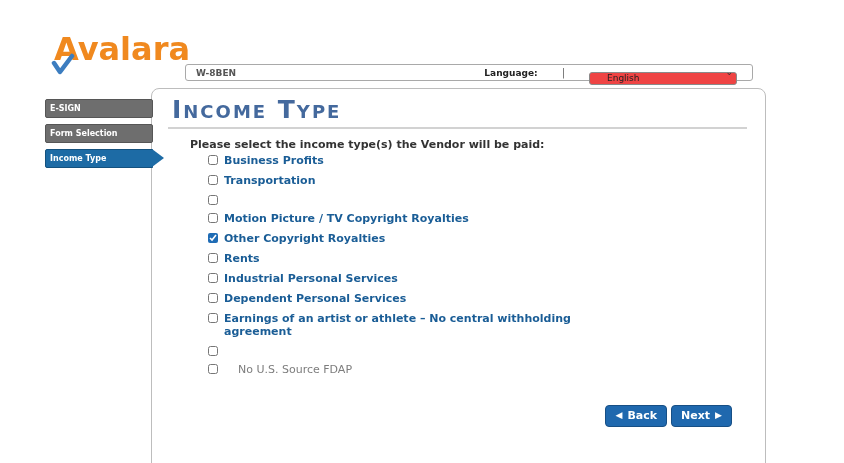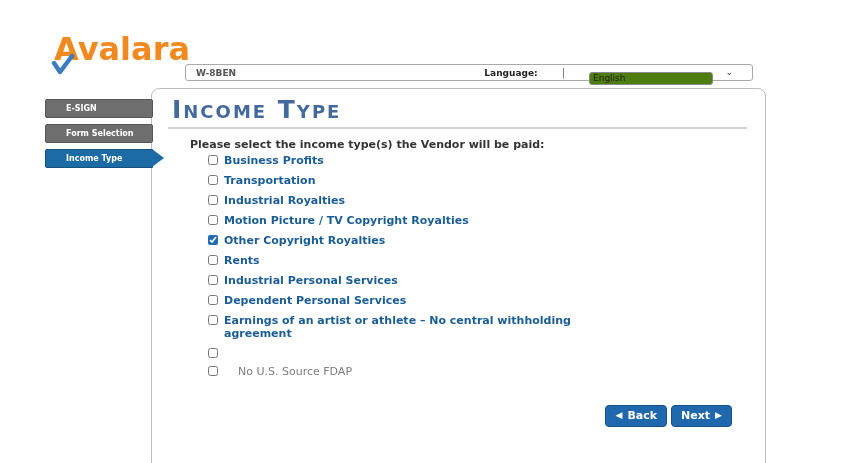--- a/index.html
+++ b/index.html
@@ -14,22 +14,22 @@
 
   
   .header-bar { position: absolute; left: 185px; top: 64px; width: 568px; height: 17px;
     border: 1px solid #a9a9a9; border-radius: 3px; background: #fff;
     display: flex; align-items: center; justify-content: space-between; }
   .form-name { font-size: 9px; font-weight: 700; color: #555; padding-left: 10px; }
   .lang-group { display: flex; align-items: center; gap: 24px; padding-right: 15px; }
   .lang-label { font-size: 9px; font-weight: 700; color: #222; }
   .lang-sep { font-size: 10px; color: #666; }
   .select-wrap { position: relative; width: 148px; height: 13px; }
-  .select-wrap select { width: 124px; height: 13px; font-size: 9px; color: #222;
-    border: 1px solid #8a8a8a; border-radius: 3px; background: #4d7c0f; padding: 0 14px 0 3px;
+  .select-wrap select { width: 148px; height: 13px; font-size: 9px; color: #222;
+    border: 1px solid #8a8a8a; border-radius: 3px; background: #ef4444; padding: 0 14px 0 17px;
     -webkit-appearance: none; appearance: none; font-family: inherit; }
   .select-chevron { position: absolute; right: 4px; top: 0px; font-size: 9px; color: #333;
     pointer-events: none; line-height: 13px; }
 
   
   .main-panel { position: absolute; left: 151px; top: 88px; width: 615px; height: 400px;
     background: #fff; border: 1px solid #bdbdbd; border-radius: 8px 8px 0 0; }
   .page-title { margin: 6px 0 0 20px; font-size: 25px; font-weight: 700; color: #44699D;
     font-variant: small-caps; letter-spacing: 2px; }
   .title-rule { border: none; border-top: 2px solid #d2d2d2; margin: 3px 18px 0 16px; }
@@ -47,21 +47,21 @@
   .nav-btn { display: flex; align-items: center; gap: 5px; background: #1F68AE;
     border: 1px solid #174f85; border-radius: 4px; color: #fff; font-size: 11px;
     font-weight: 700; padding: 3px 9px 4px 9px; cursor: pointer;
     font-family: inherit; }
   .nav-btn .tri { font-size: 9px; line-height: 11px; }
 
   
   .sidebar { position: absolute; left: 45px; top: 99px; z-index: 5; }
   .side-item { position: relative; width: 108px; height: 19px; background: #6e6e6e;
     border: 1px solid #565656; border-radius: 2px; color: #fff; font-size: 8px;
-    font-weight: 700; line-height: 17px; padding-left: 20px; margin-bottom: 6px;
+    font-weight: 700; line-height: 17px; padding-left: 4px; margin-bottom: 6px;
     cursor: pointer; }
   .side-item.active { background: #1D6BA5; border-color: #14517e; border-radius: 2px 0 0 2px; }
   .side-item.active::after { content: ""; position: absolute; right: -12px; top: -1px;
     width: 0; height: 0; border-top: 9.5px solid transparent;
     border-bottom: 9.5px solid transparent; border-left: 12px solid #1D6BA5; }
 </style>
 </head>
 <body>
 
 <div class="stage">
@@ -96,21 +96,20 @@
         <div class="option-row">
           <input type="checkbox" style="">
           <span class="option-label">Business Profits</span>
         </div>
         <div class="option-row">
           <input type="checkbox" style="">
           <span class="option-label">Transportation</span>
         </div>
         <div class="option-row">
           <input type="checkbox" style="">
-          <span class="option-label">Industrial Royalties</span>
         </div>
         <div class="option-row">
           <input type="checkbox" style="">
           <span class="option-label">Motion Picture / TV Copyright Royalties</span>
         </div>
         <div class="option-row">
           <input type="checkbox" checked="" style="">
           <span class="option-label">Other Copyright Royalties</span>
         </div>
         <div class="option-row">

